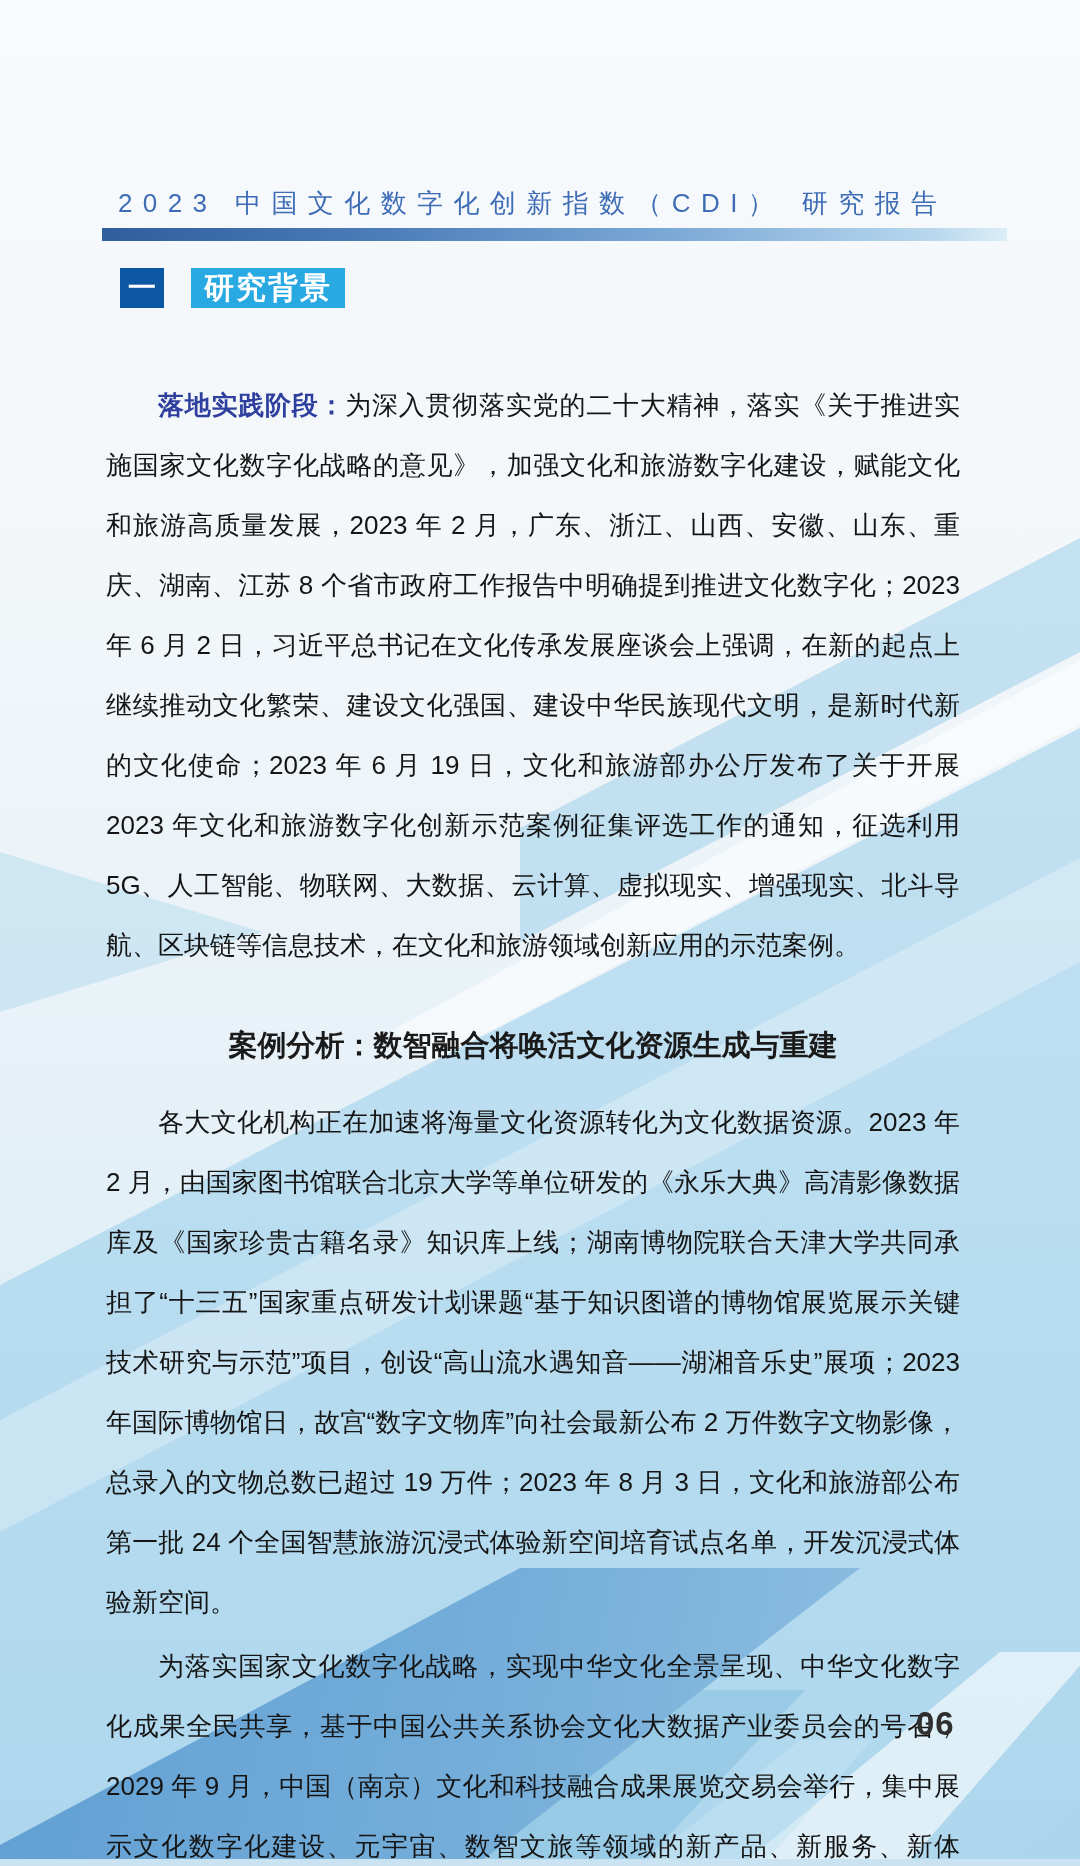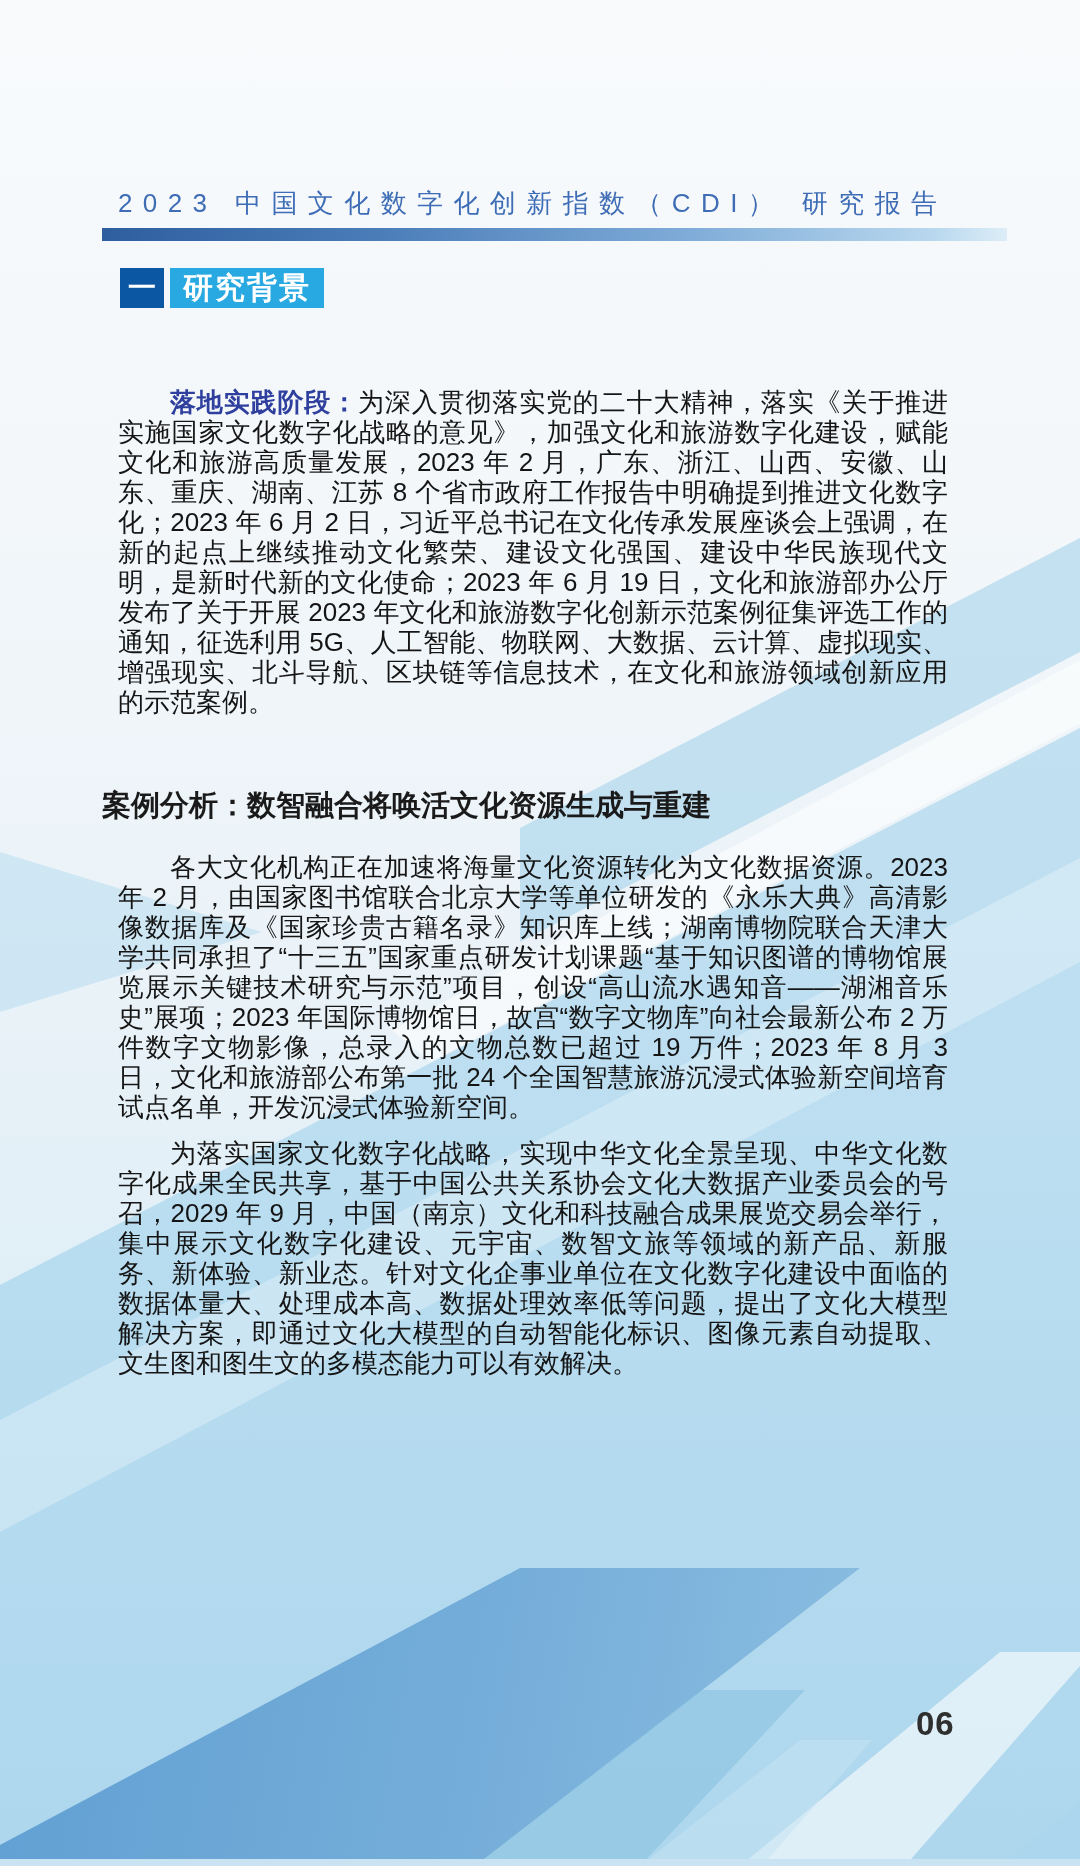--- a/index.html
+++ b/index.html
@@ -40,30 +40,30 @@
     position:absolute; left:102px; top:228px; width:905px; height:13px;
     background:linear-gradient(90deg,#2f5e9f 0%,#4a7cb8 30%,#7facd8 65%,#b9d8ee 92%,#dcedf7 100%);
   }
   .section-heading { position:absolute; left:120px; top:268px; display:flex; align-items:stretch; gap:6px; height:40px; }
   .section-marker {
     width:44px; background:#0b57a4; color:#ffffff; font-weight:bold; font-size:28px;
     display:flex; align-items:center; justify-content:center;
   }
   .section-label {
     background:#29a9e1; color:#ffffff; font-weight:bold; font-size:30px;
-    padding:0 13px; display:flex; align-items:center; letter-spacing:2px;
+    padding:0 13px; display:flex; align-items:center; letter-spacing:2px;margin-left:21px;
   }
   .content { position:absolute; left:102px; top:371px; width:862px; }
   .para {
-    margin:16px; font-size:26px; line-height:30px; color:#151515;
+    margin:4px; font-size:26px; line-height:60px; color:#151515;
     text-align:justify; text-indent:2em;
   }
   .para-lead { font-weight:bold; color:#2e3f9e; }
   .subsection-title {
-    margin:69px 0 26px; font-size:29px; font-weight:bold; color:#1a1a1a; text-indent:0;
+    margin:51px 0 26px; font-size:29px; font-weight:bold; color:#1a1a1a; text-indent:0;text-align:center;
   }
   .page-number {
     position:absolute; left:916px; top:1705px;
     font-size:33px; font-weight:600; color:#2f2f2f; letter-spacing:1px;
   }
 </style>
 </head>
 <body>
 
 <div class="page">

